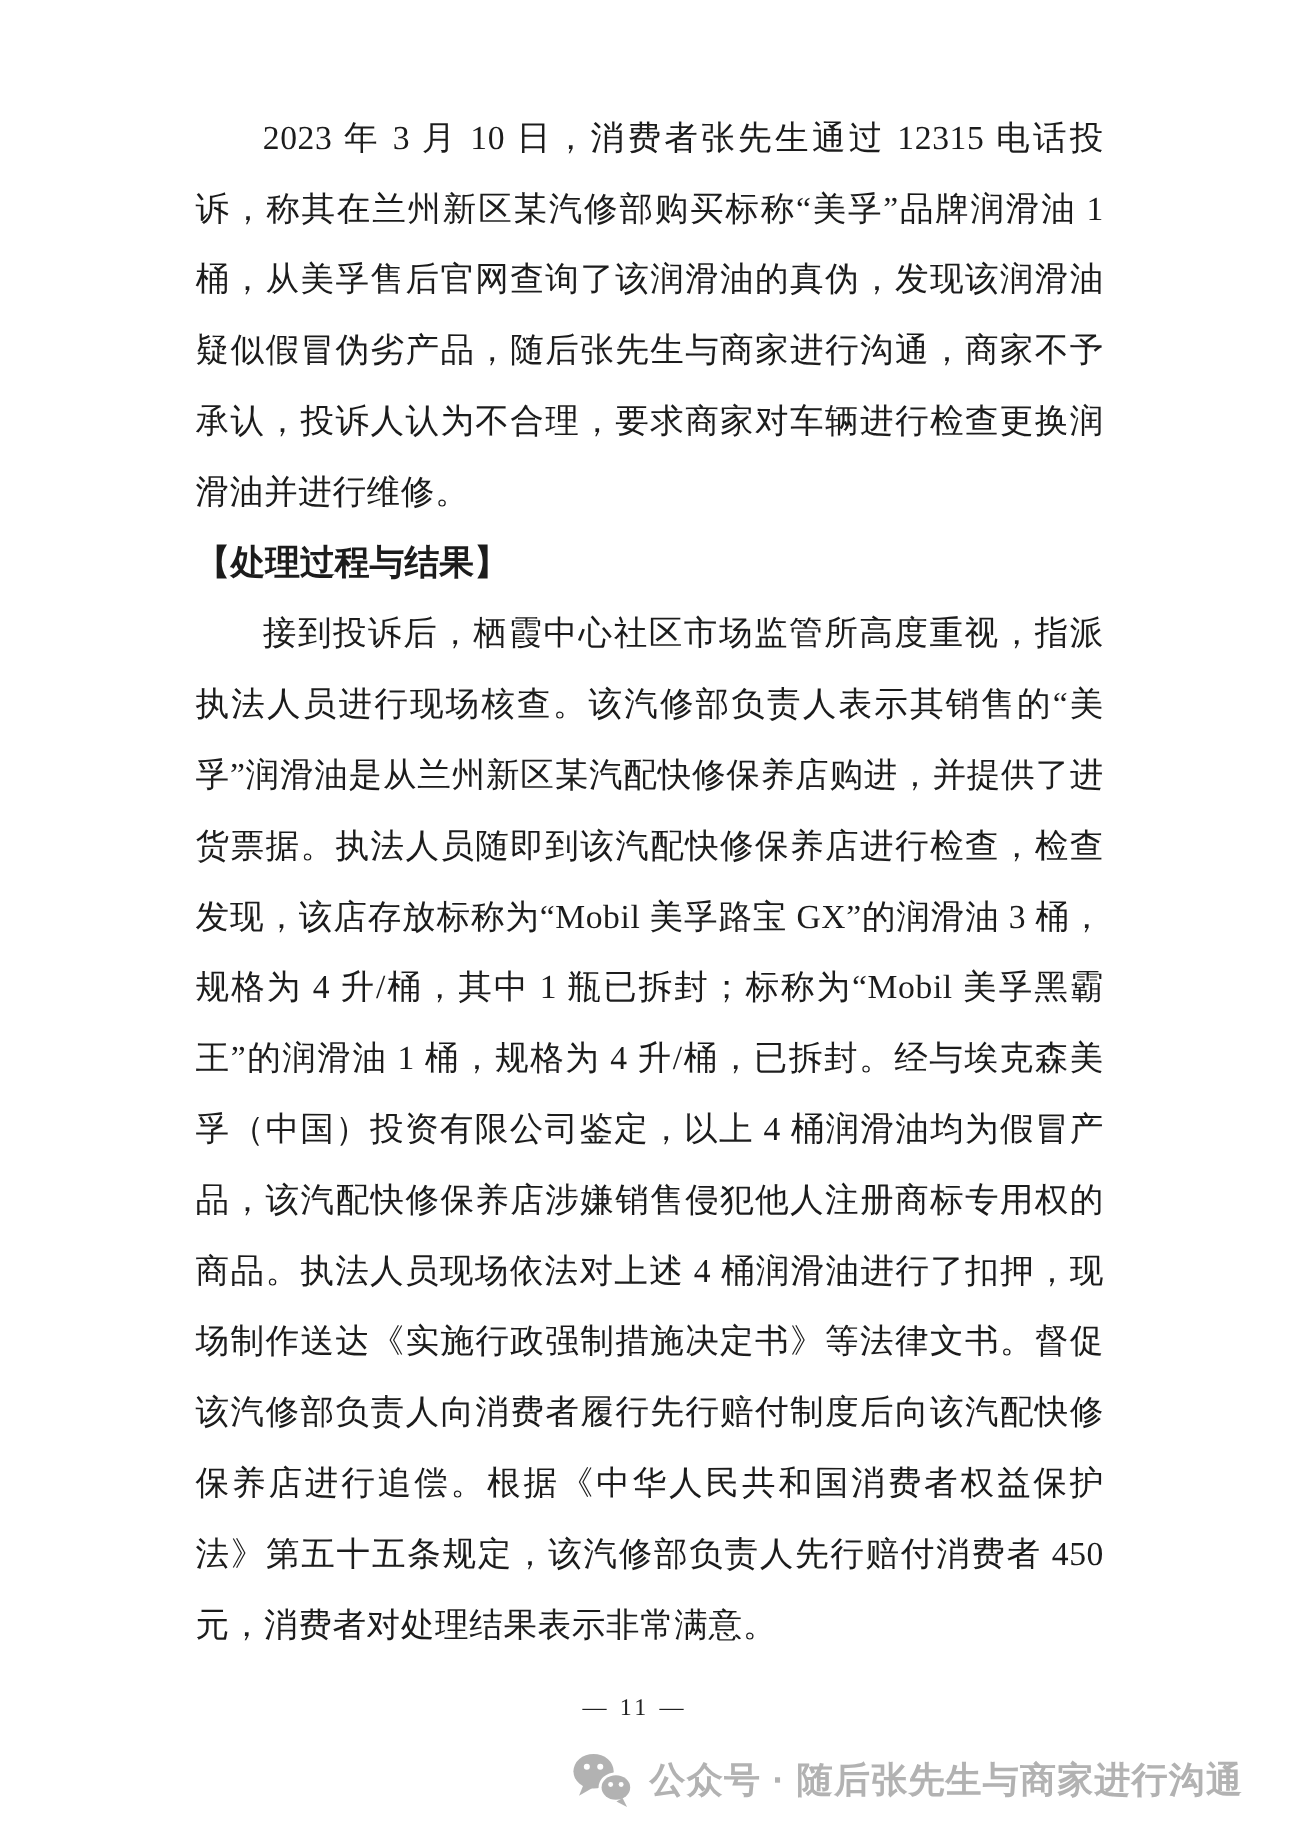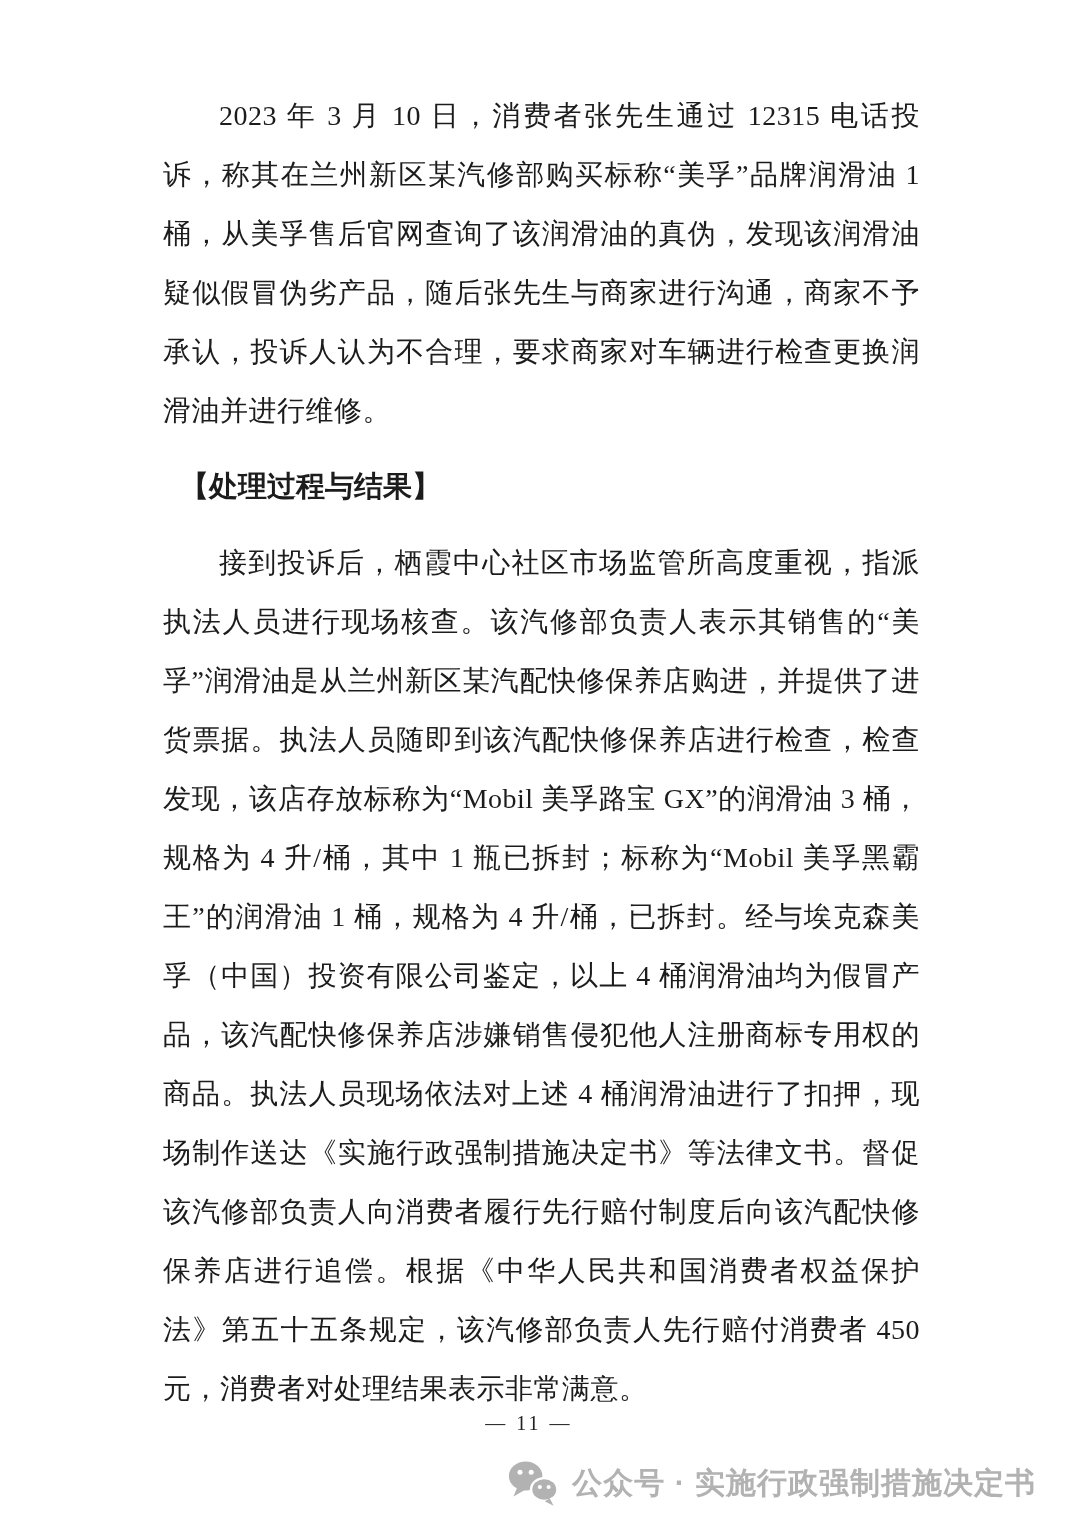--- a/index.html
+++ b/index.html
@@ -24,21 +24,21 @@
   }
   .para {
     margin: 0;
     font-size: 28px;
     line-height: 59px;
     text-align: justify;
     text-indent: 2em;
     letter-spacing: 0.5px;
   }
   .heading {
-    margin: 17px;
+    margin: 0;
     font-size: 29px;
     line-height: 59px;
     font-weight: bold;
     text-align: left;
     text-indent: 0;
   }
   .page-number {
     position: absolute;
     top: 1412px;
     left: 0;
@@ -91,16 +91,16 @@
         <circle cx="14" cy="13" r="2.7" fill="#ffffff"></circle>
         <circle cx="26" cy="13" r="2.7" fill="#ffffff"></circle>
 
         <ellipse cx="40" cy="31.5" rx="15.5" ry="13.5" fill="#ffffff"></ellipse>
         <ellipse cx="40" cy="31.5" rx="12.8" ry="11" fill="#b2b2b2"></ellipse>
         <path d="M46 41 L50 49 L40.5 44 Z" fill="#b2b2b2"></path>
         <circle cx="35.3" cy="28.8" r="2.2" fill="#ffffff"></circle>
         <circle cx="44.7" cy="28.8" r="2.2" fill="#ffffff"></circle>
       </svg>
     </span>
-    <span class="footer-text">公众号 · 实施行政强制措施决定书</span>
+    <span class="footer-text">公众号 · 随后张先生与商家进行沟通</span>
   </div>
 
 </div>
 
 </body></html>

